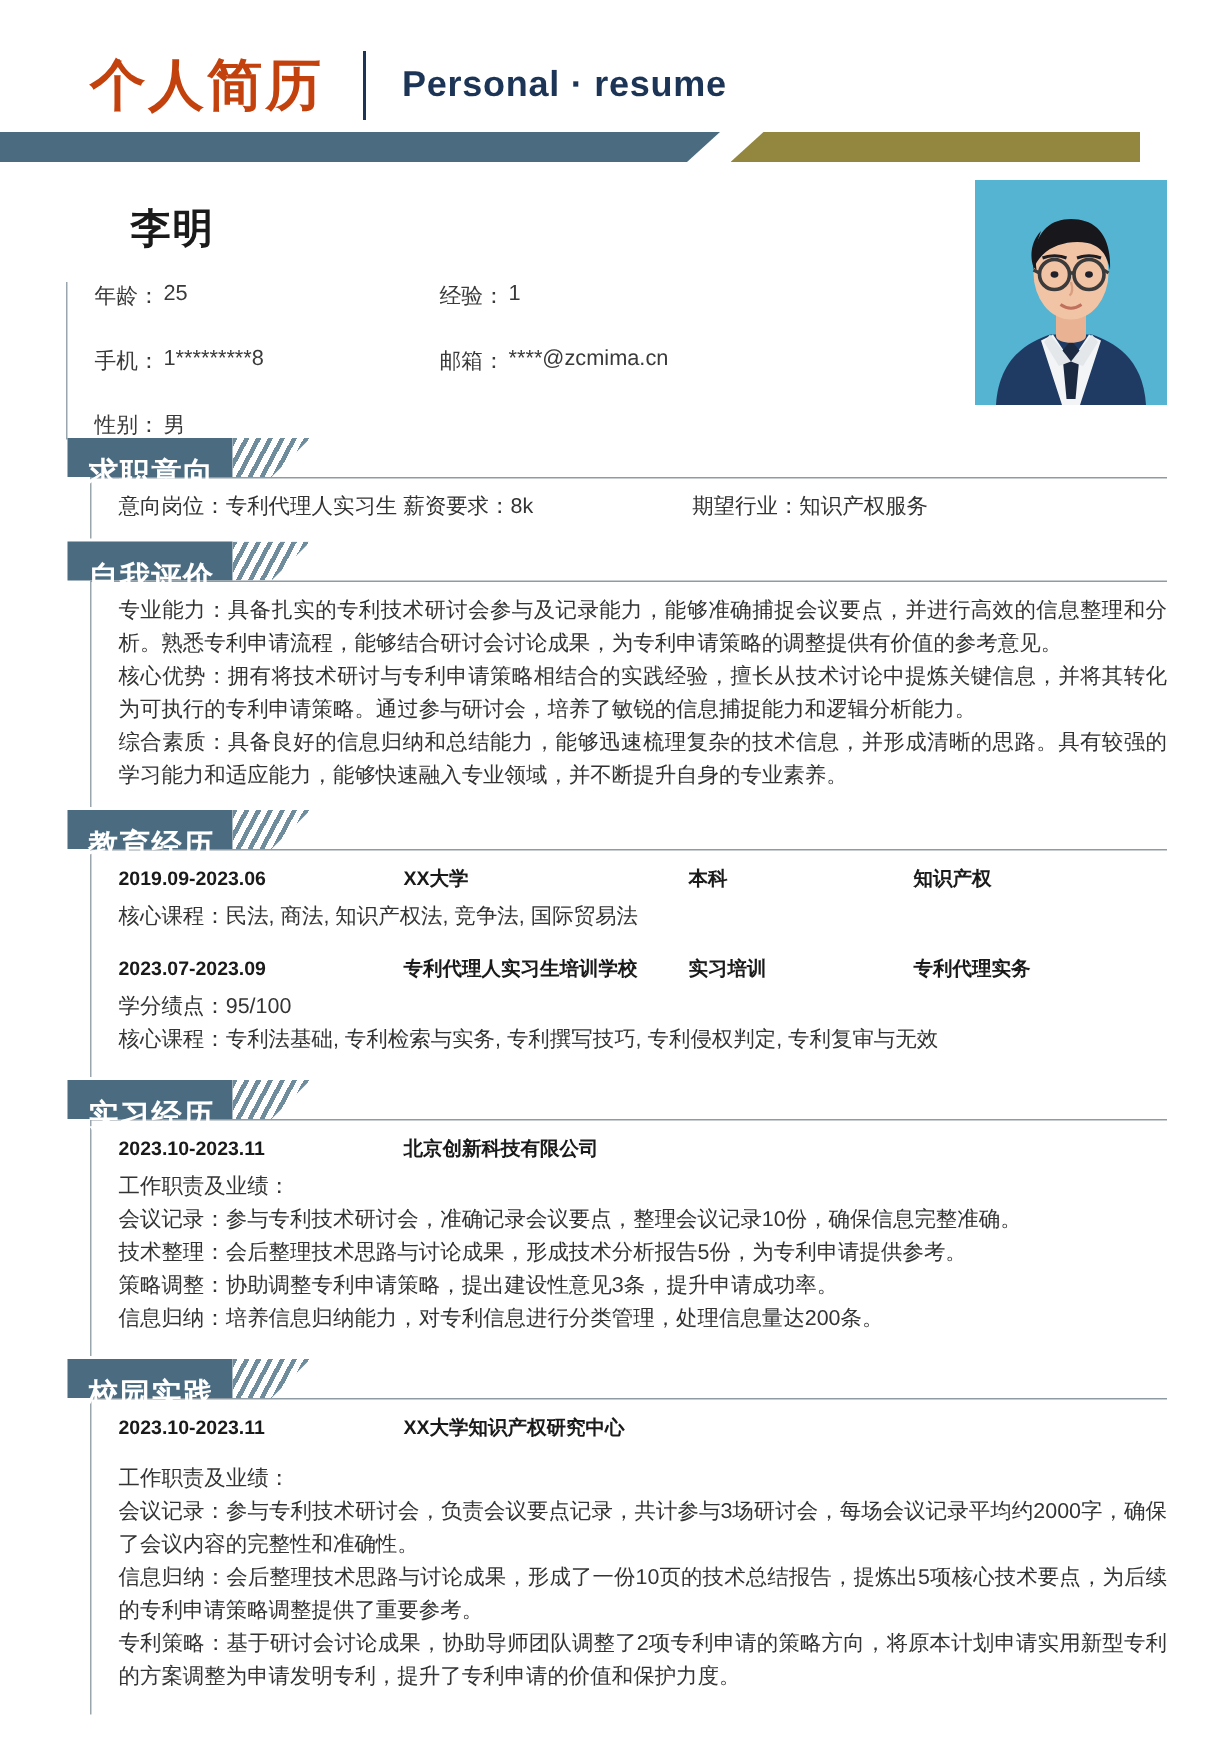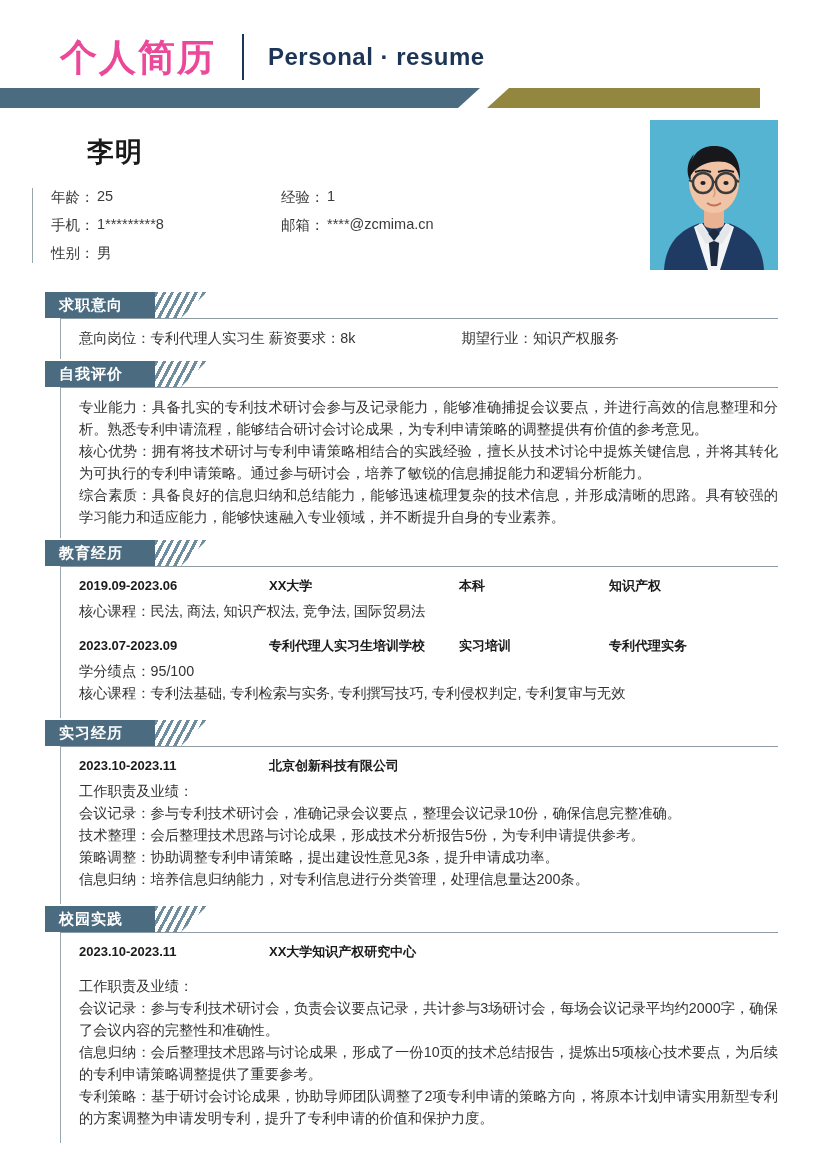--- a/index.html
+++ b/index.html
@@ -23,21 +23,21 @@
   }
   .masthead-inner {
     display: flex;
     align-items: center;
     padding: 28px 0 0 60px;
     height: 58px;
   }
   .title-cn {
     font-size: 37px;
     font-weight: bold;
-    color: #ec4899;
+    color: #c2410c;
     letter-spacing: 2px;
     line-height: 1;
     font-family: Liberation Serif, serif;
   }
   .title-divider {
     width: 2px;
     height: 46px;
     background: #1c3557;
     margin: 0 24px 0 26px;
   }
@@ -82,27 +82,27 @@
   .person-name {
     font-size: 27px;
     font-weight: bold;
     color: #1a1a1a;
     padding-left: 58px;
     margin-bottom: 18px;
     letter-spacing: 1px;
     margin-left: 29px;
   }
   .profile-grid {
-    margin-left: 32px;
+    margin-left: 44px;
     border-left: 1px solid #9aa6ae;
     padding-left: 18px;
     width: 520px;
     display: grid;
     grid-template-columns: 230px 1fr;
-    row-gap: 9px;
+    row-gap: 24px;
     font-size: 14.5px;
     color: #3a3a3a;
   }
   .field { display: flex; }
   .field-label {
     min-width: 46px;
     color: #3a3a3a;
   }
   .field-label::after { content: "："; }
   .field-value { color: #3a3a3a; }
@@ -129,24 +129,24 @@
   .sec-head-bg {
     position: absolute;
     left: 0; top: 0;
     width: 110px;
     height: 26px;
     background: #4a6b80;
   }
   .sec-head-label {
     position: absolute;
     left: 14px;
-    top: 0;
+    top: 10px;
     line-height: 26px;
     color: #ffffff;
-    font-size: 15px;
+    font-size: 20px;
     font-weight: bold;
     letter-spacing: 1px;
     z-index: 3;
     white-space: nowrap;
     font-family: "DejaVu Sans", "Liberation Sans", sans-serif;
   }
   .sec-head-stripes {
     position: absolute;
     left: 110px; top: 0;
     width: 52px;

